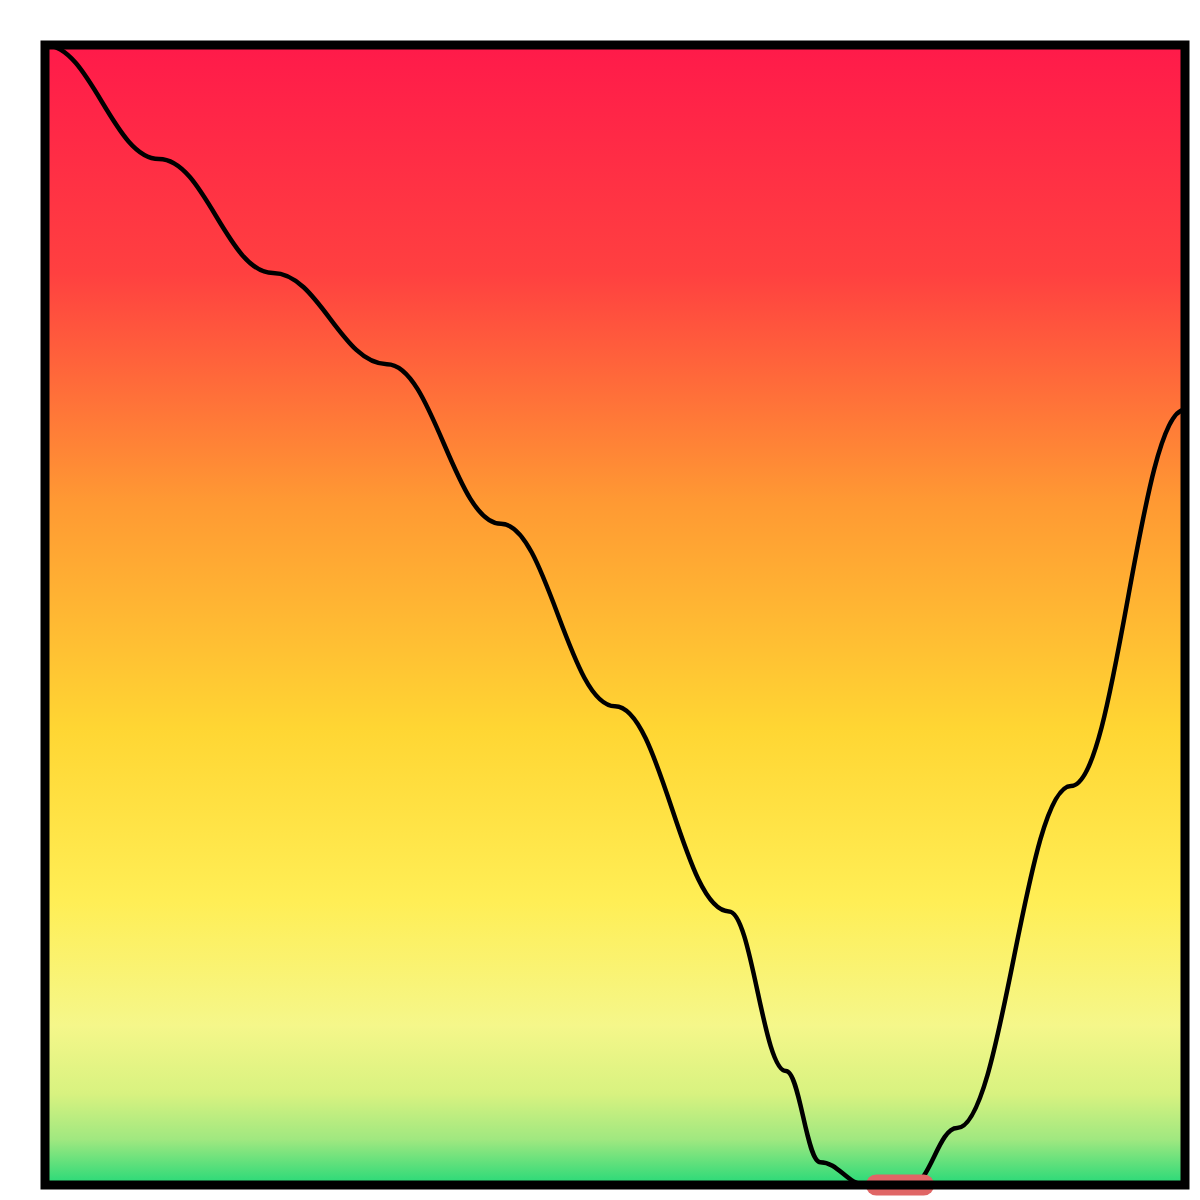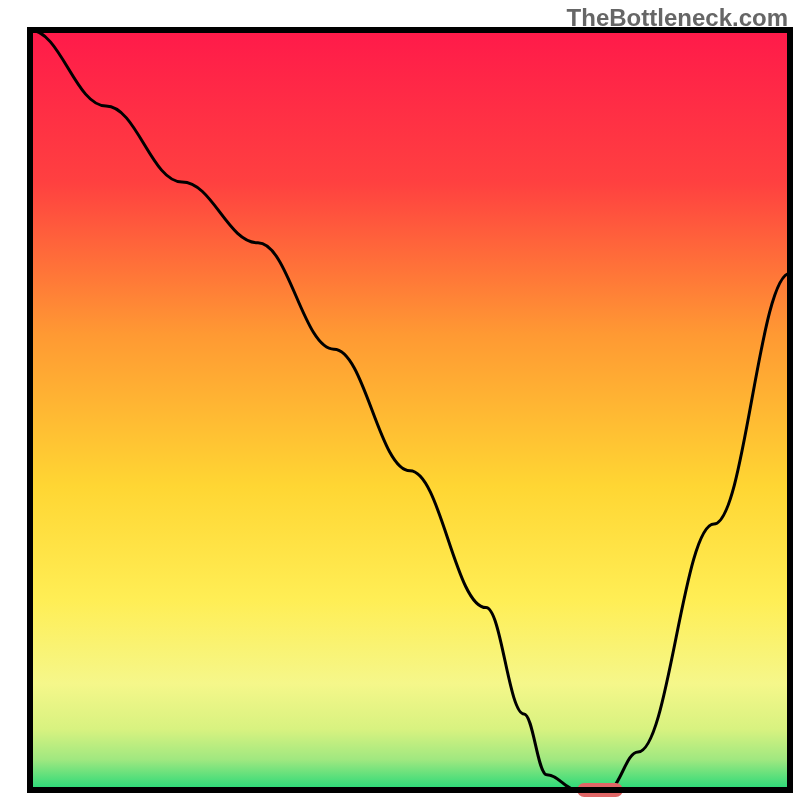--- a/index.html
+++ b/index.html
@@ -25,21 +25,20 @@
     z-index: 10;
   }
   svg {
     display: block;
   }
 </style>
 </head>
 <body>
 
 <div class="container">
-  <div class="watermark">TheBottleneck.com</div>
 
   <svg id="chart-svg" width="800" height="800" viewBox="0 0 800 800">
     <defs>
       <linearGradient id="bg-grad" x1="0" y1="0" x2="0" y2="1">
           <stop offset="0%" stop-color="#ff1a4a"></stop>
           <stop offset="20%" stop-color="#ff4040"></stop>
           <stop offset="40%" stop-color="#ff9933"></stop>
           <stop offset="60%" stop-color="#ffd633"></stop>
           <stop offset="75%" stop-color="#ffee55"></stop>
           <stop offset="86%" stop-color="#f5f78a"></stop>

